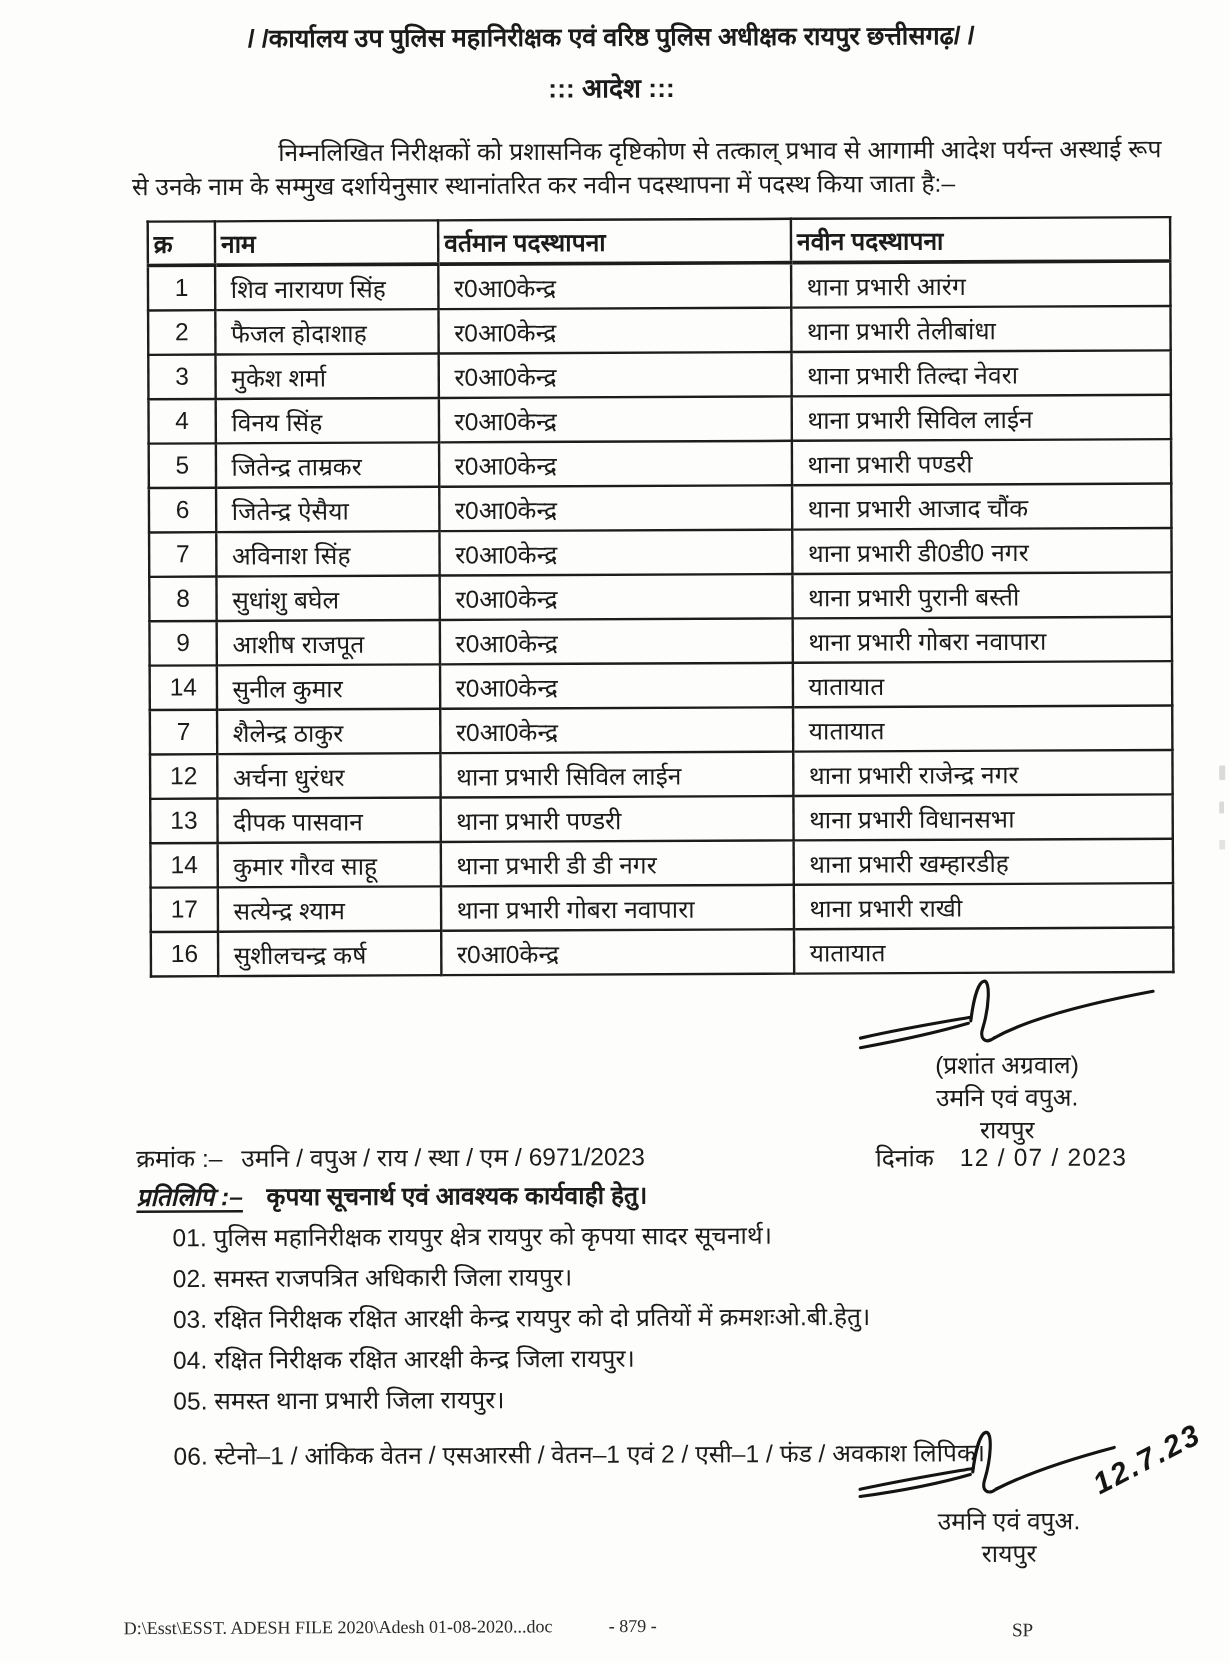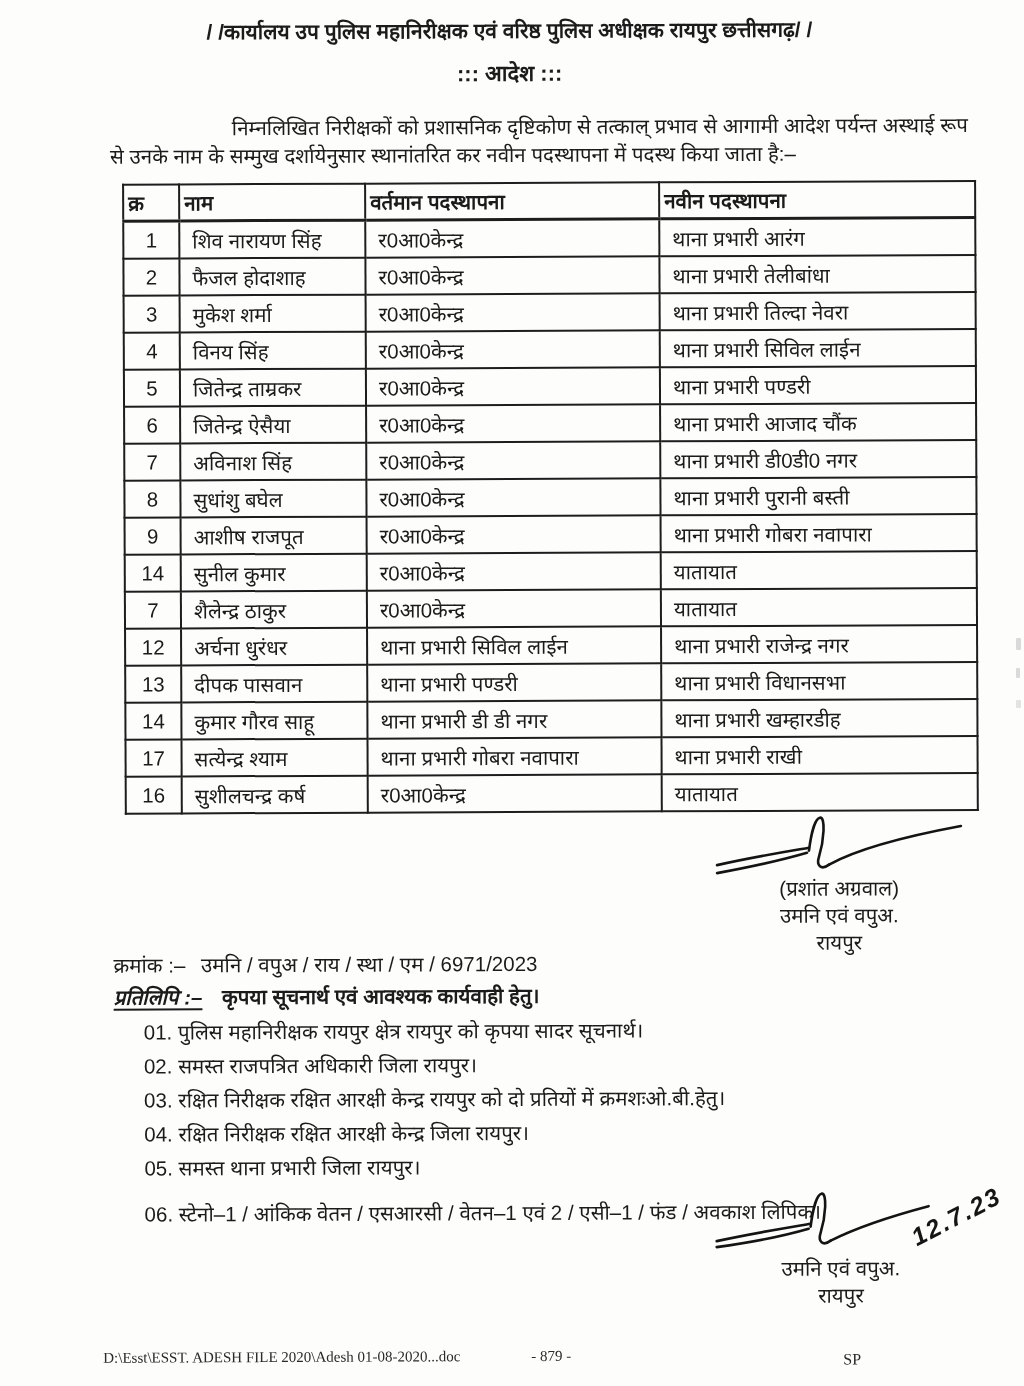--- a/index.html
+++ b/index.html
@@ -58,21 +58,21 @@
   ul.copies{
     position:absolute;top:1014px;left:142px;width:840px;
     list-style:none;margin:0;padding:0;
   }
   ul.copies li{font-size:20.5px;line-height:33px;margin-bottom:1px;white-space:nowrap;}
   ul.copies li:last-child{margin-top:13px;}
 
   .footer{position:absolute;top:1348px;left:0;width:100%;height:30px;
     font-family:"Liberation Serif","DejaVu Serif",serif;color:#2a2a2a;}
   .footer-path{position:absolute;left:100px;top:0;font-size:15px;}
-  .footer-page{position:absolute;left:528px;top:0;font-size:15px;}
+  .footer-page{position:absolute;left:504px;top:0;font-size:15px;}
   .footer-initials{position:absolute;left:840px;top:4px;font-size:16px;}
 
   .scan-artifact{position:absolute;background:#8a8a8a;opacity:.30;border-radius:1px;}
   .a1{right:3px;top:638px;width:5px;height:12px;}
   .a2{right:4px;top:668px;width:4px;height:10px;}
   .a3{right:3px;top:700px;width:5px;height:8px;opacity:.22;}
 
   svg path{fill:none;stroke:#141414;stroke-width:2.6;stroke-linecap:round;stroke-linejoin:round;}
 </style>
 </head>
@@ -211,20 +211,24 @@
     <div class="sig-line">(प्रशांत अग्रवाल)</div>
     <div class="sig-line">उमनि एवं वपुअ.</div>
     <div class="sig-line">रायपुर</div>
   </div>
 
   <div class="kramank-line">
     <span class="lbl">क्रमांक :–</span>
     <span class="val">उमनि / वपुअ / राय / स्था / एम / 6971/2023</span>
   </div>
 
+  <div class="date-line">
+    <span class="lbl">दिनांक</span>
+    <span class="val">12 / 07 / 2023</span>
+  </div>
 
   <div class="pratilipi-line">
     <span class="lbl">प्रतिलिपि :–</span>
     <span class="txt">कृपया सूचनार्थ एवं आवश्यक कार्यवाही हेतु।</span>
   </div>
 
   <ul class="copies">
     <li>01. पुलिस महानिरीक्षक रायपुर क्षेत्र रायपुर को कृपया सादर सूचनार्थ।</li>
     <li>02. समस्त राजपत्रित अधिकारी जिला रायपुर।</li>
     <li>03. रक्षित निरीक्षक रक्षित आरक्षी केन्द्र रायपुर को दो प्रतियों में क्रमशःओ.बी.हेतु।</li>

